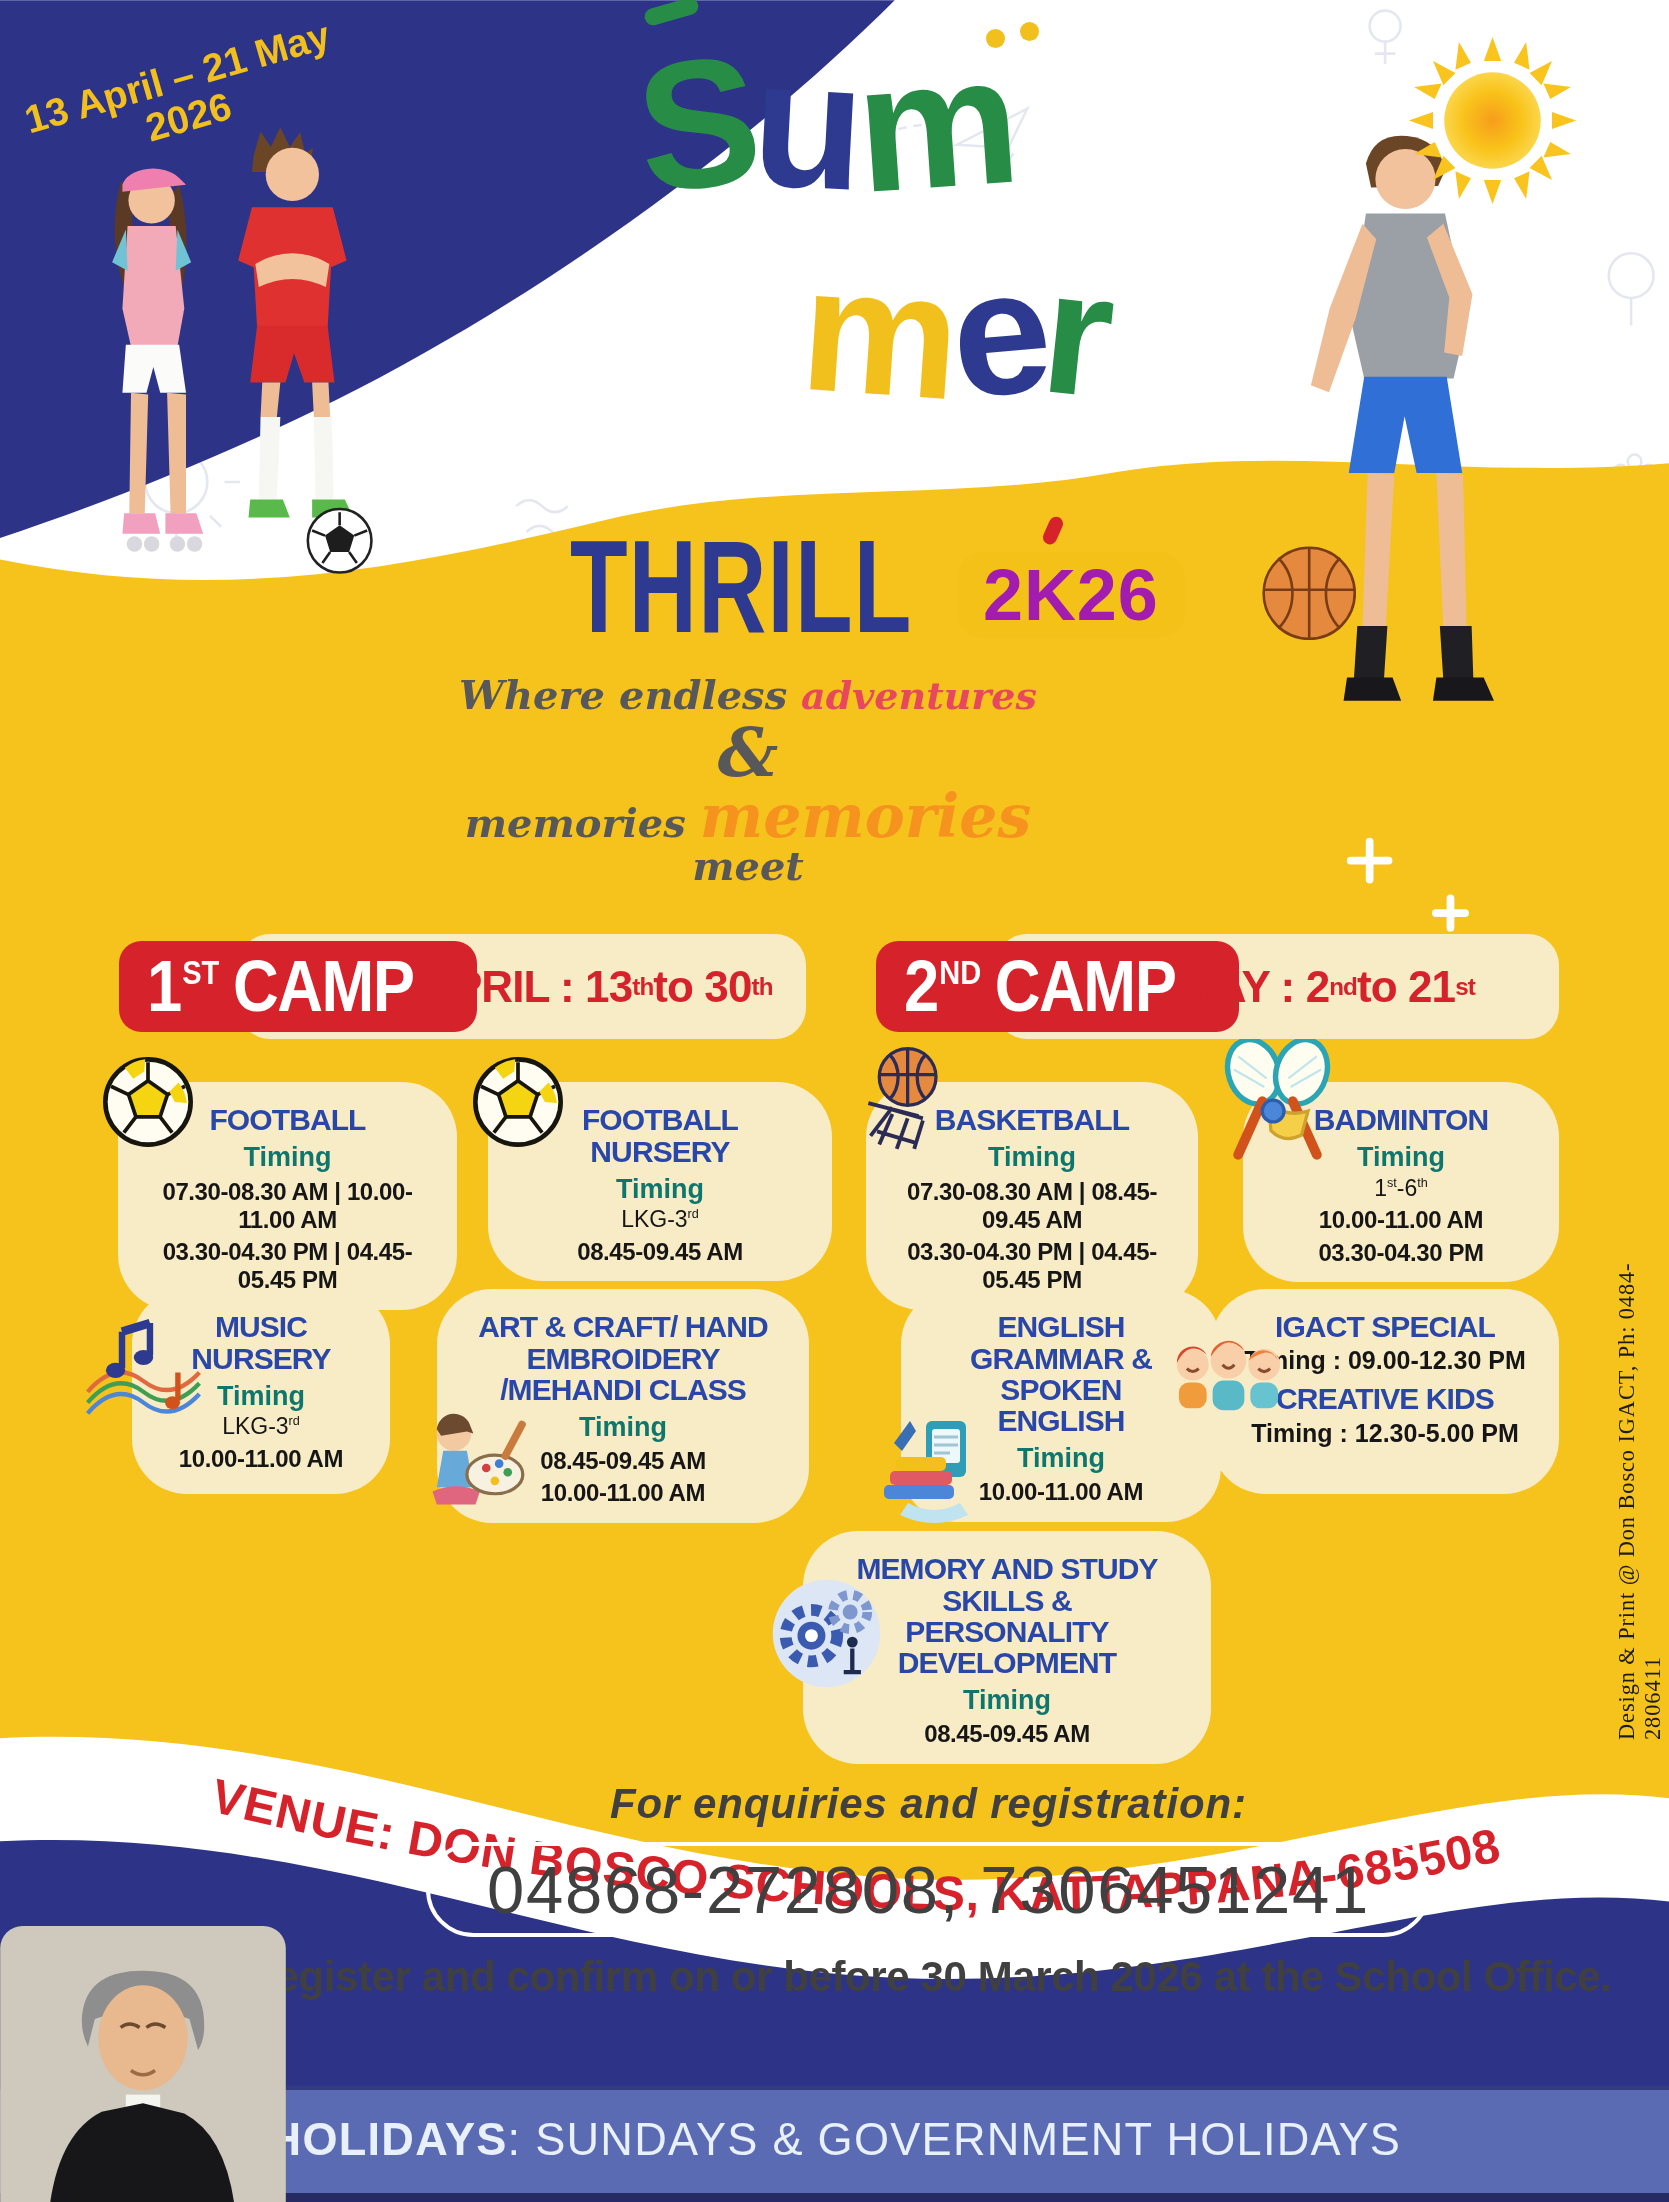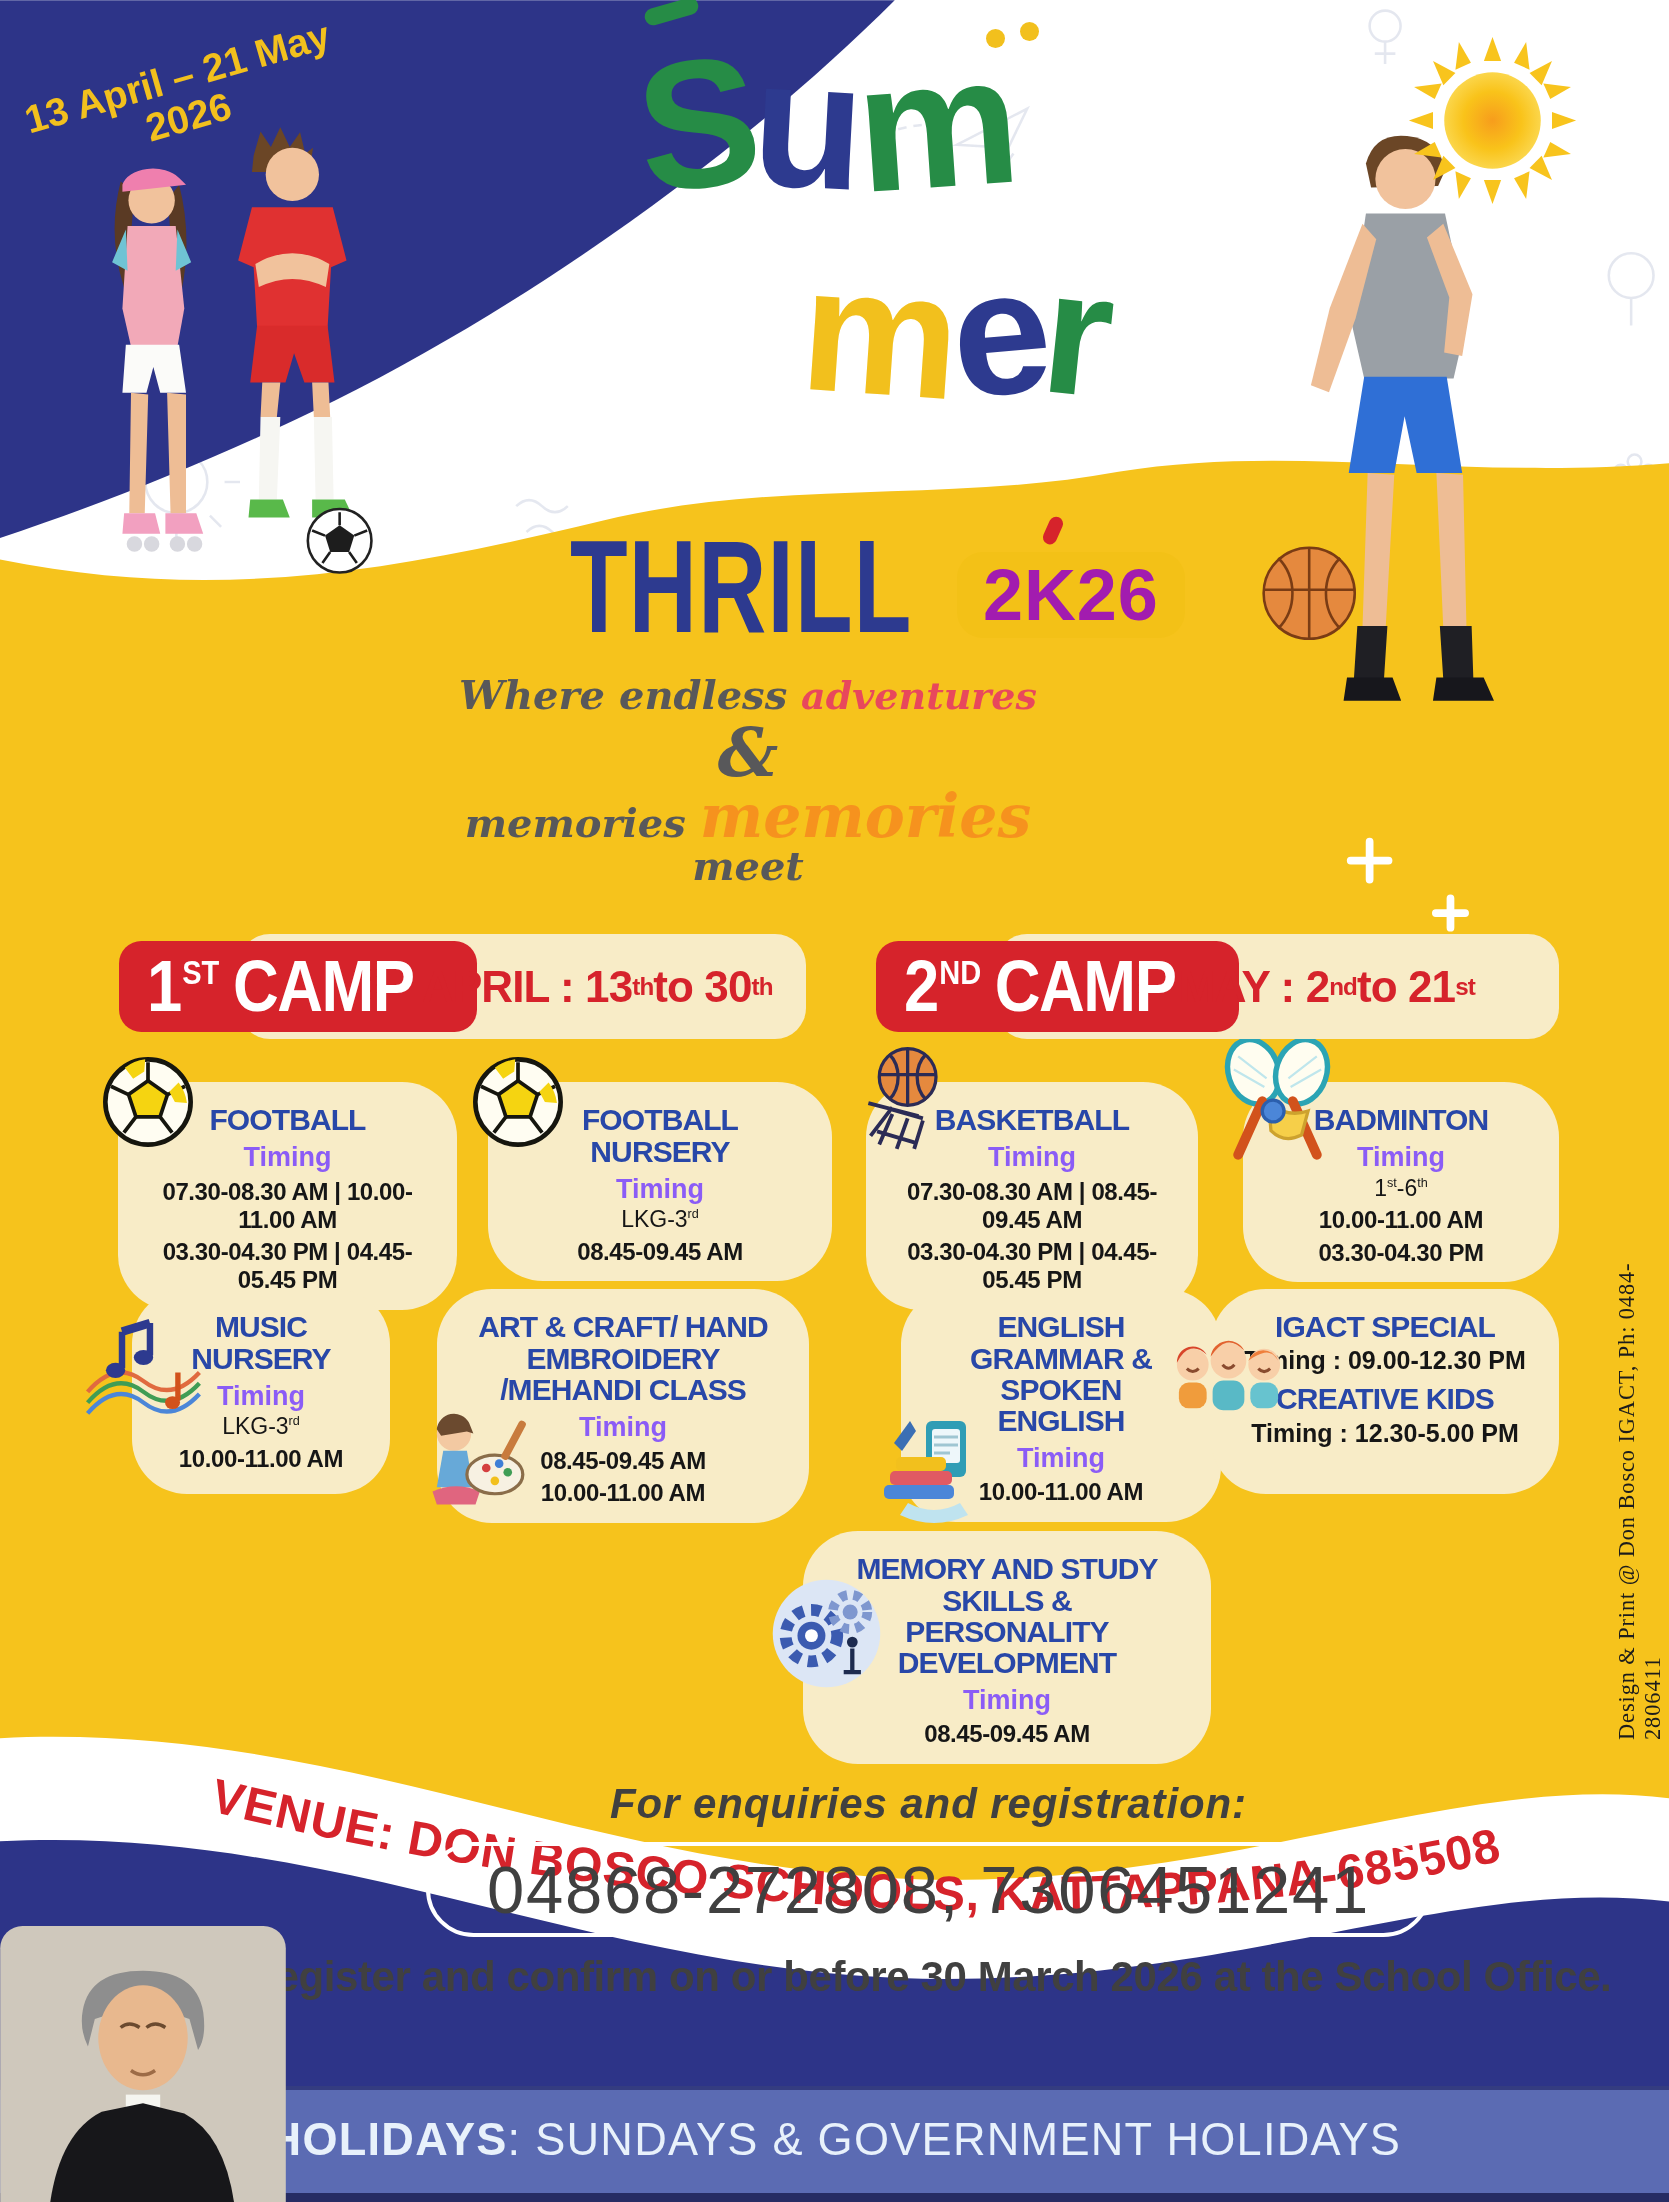--- a/index.html
+++ b/index.html
@@ -68,21 +68,21 @@
   #row1 .card:nth-child(2){left:488px;width:344px;}
   #row1 .card:nth-child(3){left:866px;width:332px;}
   #row1 .card:nth-child(4){left:1243px;width:316px;}
   #row2 .card:nth-child(1){left:132px;width:258px;}
   #row2 .card:nth-child(2){left:437px;width:372px;}
   #row2 .card:nth-child(3){left:901px;width:320px;}
   #row2 .card:nth-child(4){left:1211px;width:348px;}
   #row3 .card{left:803px;width:408px;}
   .ctitle{font-weight:bold;color:#2847a8;font-size:30px;line-height:1.04;letter-spacing:-0.9px;
           padding:0 22.4px;}
-  .l-timing{font-size:27px;font-weight:bold;color:#8b5cf6;margin-top:6.9px;}
+  .l-timing{font-size:27px;font-weight:bold;color:#0f766e;margin-top:6.9px;}
   .l-sub{font-size:23px;color:#161616;margin-top:1.7px;}
   .l-time{font-size:24px;font-weight:bold;color:#161616;margin-top:4.3px;letter-spacing:-0.4px;}
   .l-timing2{font-size:25px;font-weight:bold;color:#161616;margin-top:3.4px;}
   .l-title2{font-size:30px;font-weight:bold;color:#2847a8;letter-spacing:-0.9px;margin-top:6.9px;}
   .card sup{font-size:.55em;vertical-align:super;}
   .cicon{position:absolute;width:102px;height:102px;z-index:2;}
   .icon-tl{top:-31px;left:-20.6px;}
   .icon-ml{left:-41px;top:29px;}
   .icon-bl{left:-22.4px;bottom:-6.9px;}
   #row1 .card:nth-child(3) .cicon{width:120px;height:120px;top:-40px;left:-26px;}

